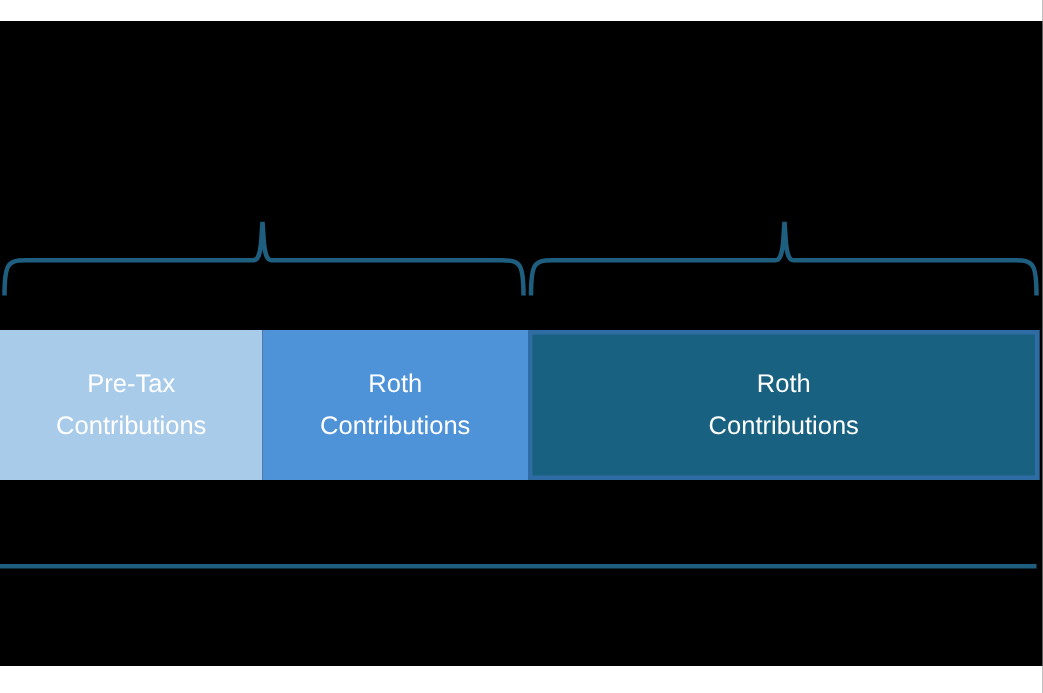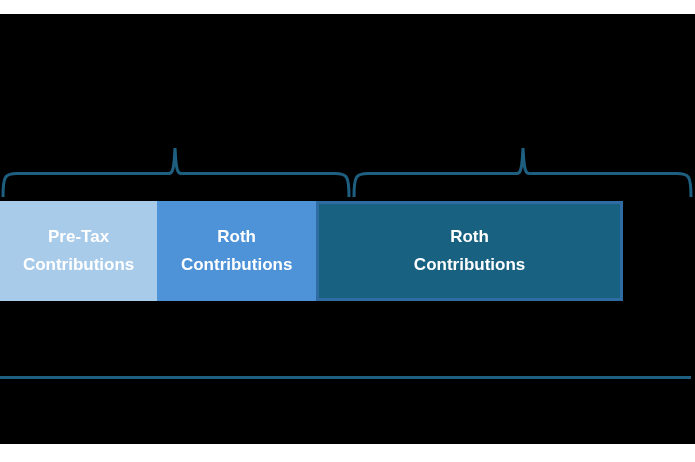--- a/index.html
+++ b/index.html
@@ -28,24 +28,23 @@
   }
   .brace {
     fill: none;
     stroke: var(--brace, #1E5F80);
     stroke-width: 3;
     stroke-linecap: butt;
     stroke-linejoin: miter;
   }
   .bar {
     position: absolute;
-    left: 0; top: 187px;
-    width: 623px; height: 100px;
+    left: 0; top: 206px;
+    width: 693px; height: 100px;
     display: flex;
-    font-weight: bold;
   }
   .seg {
     display: flex;
     align-items: center;
     justify-content: center;
     height: 100%;
     box-sizing: border-box;
   }
   .seg1 { width: 175px; background: var(--seg1, #A9CBEA); }
   .seg2 { width: 177px; background: var(--seg2, #4E92D8); }

